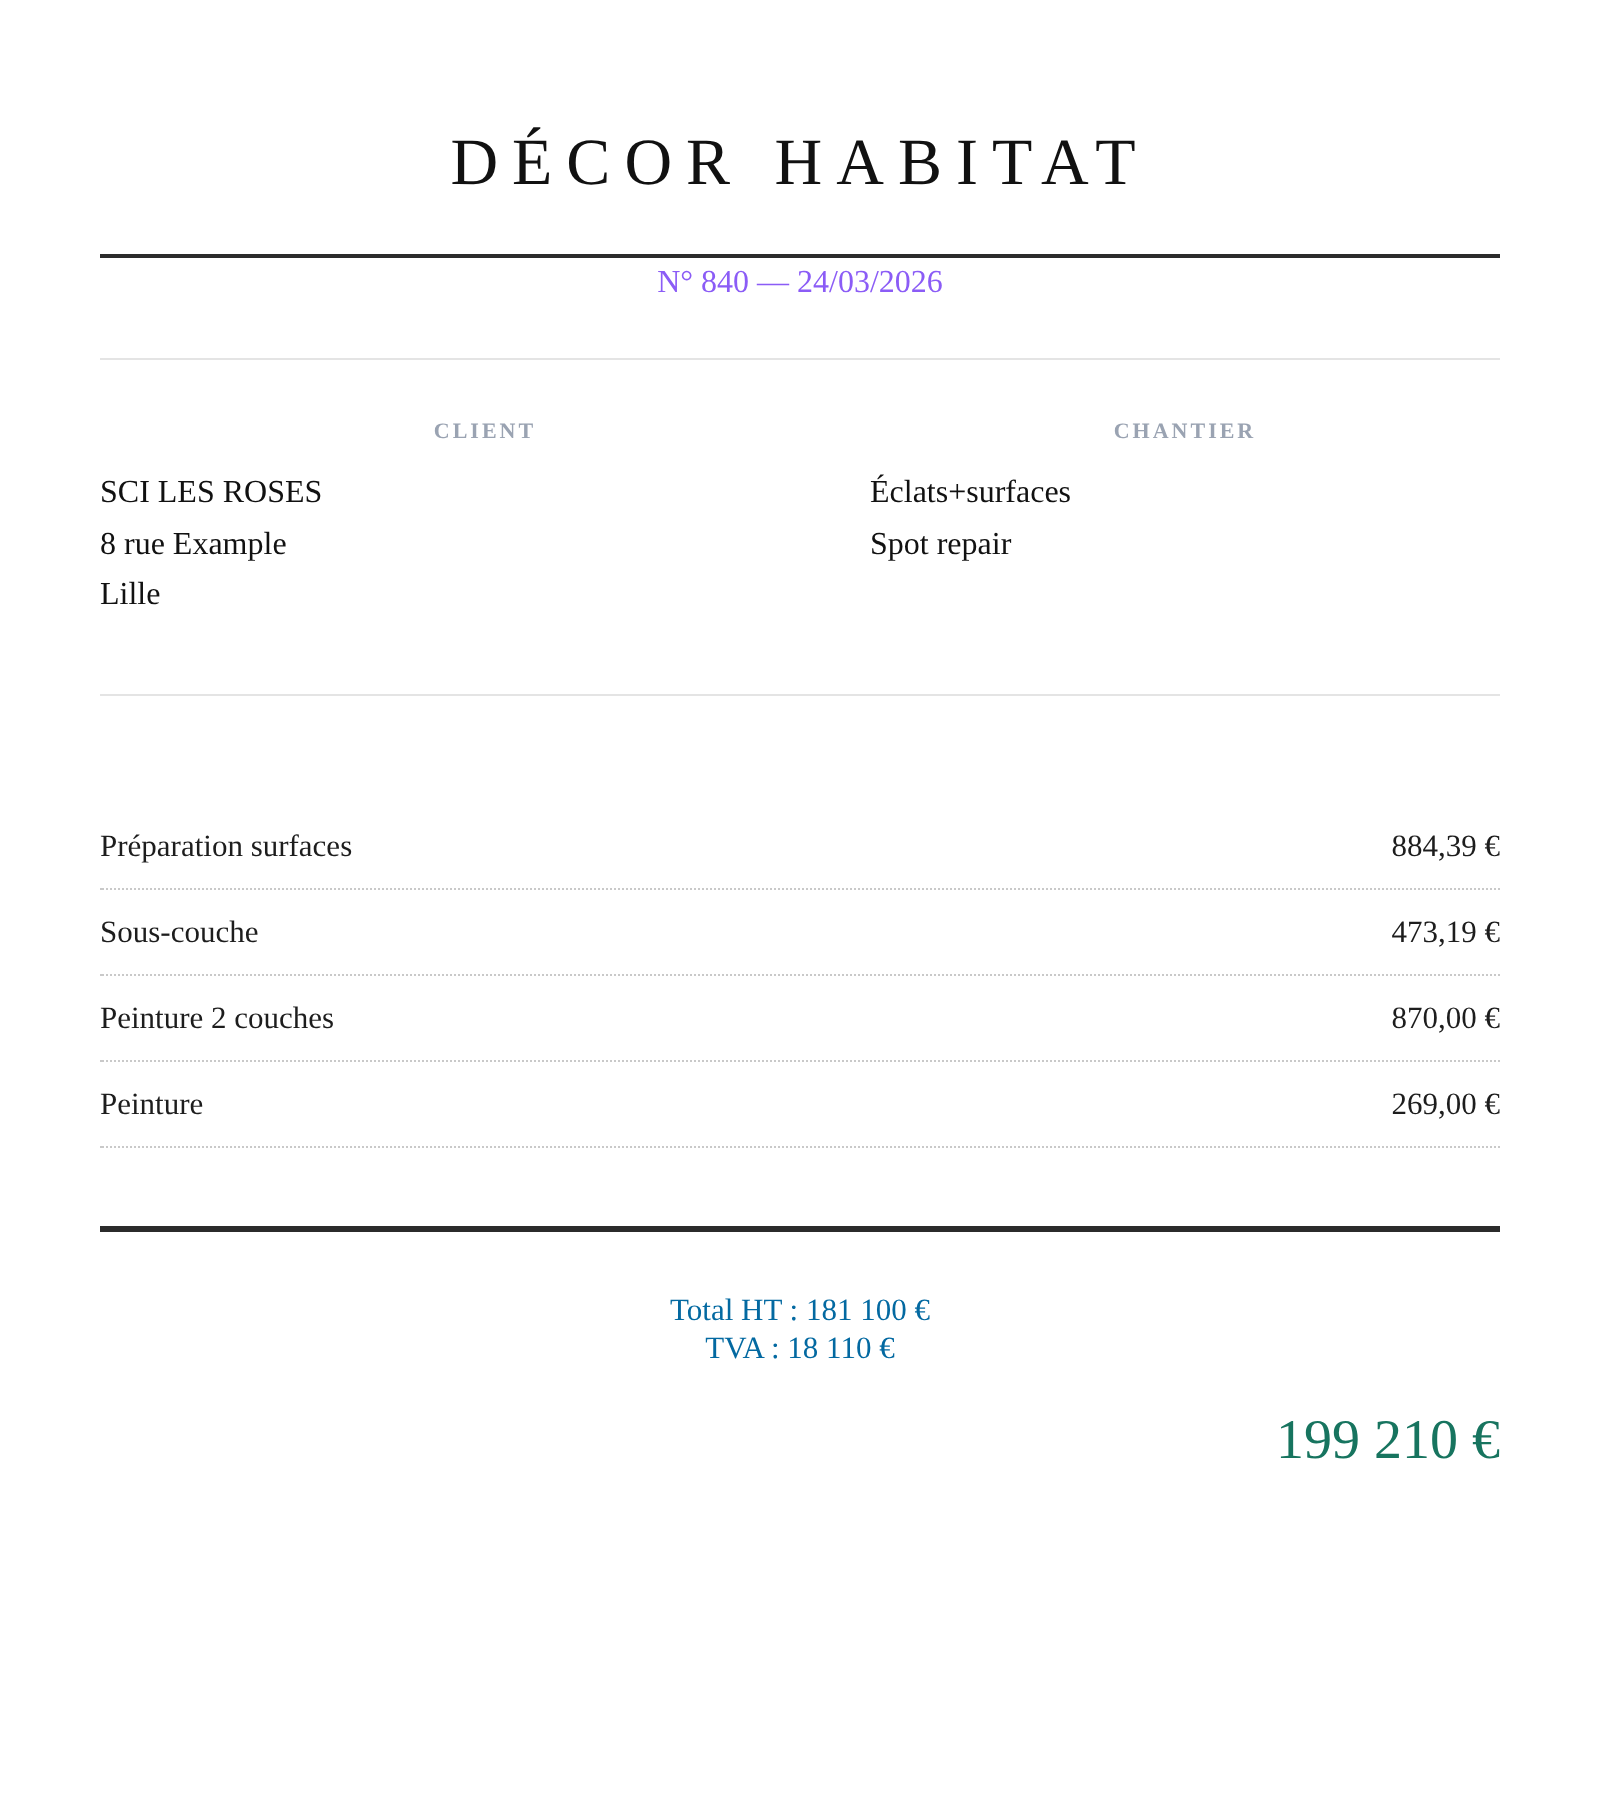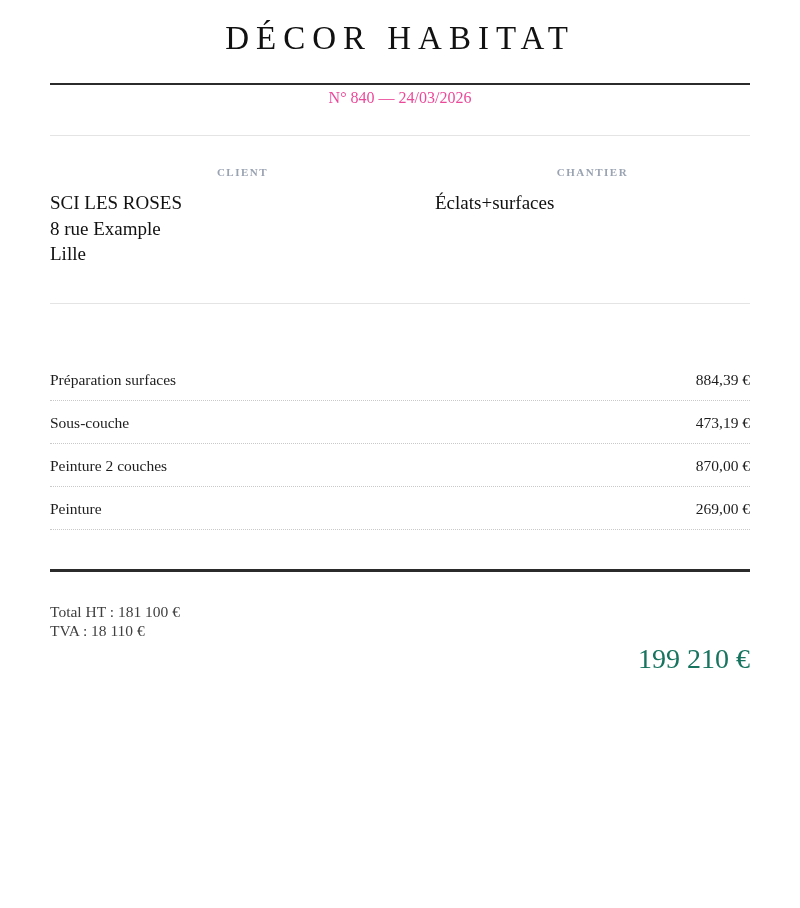--- a/index.html
+++ b/index.html
@@ -17,21 +17,21 @@
     height: 908px;
     font-family: "Liberation Serif", "DejaVu Serif", serif;
     color: var(--ink);
     overflow: hidden;
   }
   .page {
     width: 700px;
     margin: 0 auto;
   }
   .company-name {
-    margin-top: 20px;
+    margin-top: 64px;
     text-align: center;
     font-size: 33px;
     font-weight: 400;
     letter-spacing: 7px;
     color: #111111;
   }
   .rule { border: none; height: 0; }
   .rule-dark-thin   { border-top: 2px solid var(--rule-dark); margin-top: 26px; }
   .rule-light-1     { border-top: 1px solid var(--rule-light); margin-top: 28px; }
   .rule-light-2     { border-top: 1px solid var(--rule-light); margin-top: 36px; }
@@ -42,67 +42,67 @@
     text-align: center;
     color: var(--accent);
     font-size: 19px;
     font-weight: 700;
     letter-spacing: 3px;
   }
   .doc-meta {
     margin-top: 4px;
     text-align: center;
     font-size: 16px;
-    color: #ec4899;
+    color: #8b5cf6;
   }
 
   .parties {
     margin-top: 30px;
     display: flex;
   }
   .party-col-client { width: 385px; }
   .party-col-chantier { flex: 1; }
   .party-label {
     font-size: 11px;
     font-weight: 700;
     letter-spacing: 1.5px;
     color: var(--label);
     text-transform: uppercase;
     margin-bottom: 12px;
     text-align: center;
   }
   .party-line {
-    font-size: 19px;
+    font-size: 16px;
     line-height: 25.5px;
     color: #111111;
   }
 
   .items {
     margin-top: 54px;
     text-align: right;
   }
   .item-row {
     display: flex;
     justify-content: space-between;
     align-items: baseline;
     padding: 13px 0 11px 0;
     border-bottom: 1px dotted var(--rule-dotted);
   }
   .item-label { font-size: 15.5px; }
   .item-amount { font-size: 15.5px; }
 
   .totals {
     margin-top: 30px;
-    text-align: left;
+    text-align: center;
     font-size: 15.5px;
     line-height: 19.5px;
-    color: #404040;
+    color: #0369a1;
   }
   .grand-total {
-    margin-top: 2px;
+    margin-top: 20px;
     text-align: right;
     font-size: 28px;
     color: var(--accent);
   }
 </style>
 </head>
 <body>
 
 <div class="page">
 
@@ -117,20 +117,21 @@
   <div class="parties">
     <div class="party-col-client">
       <div class="party-label">CLIENT</div>
       <div class="party-line">SCI LES ROSES</div>
       <div class="party-line">8 rue Example</div>
       <div class="party-line">Lille</div>
     </div>
     <div class="party-col-chantier">
       <div class="party-label">CHANTIER</div>
       <div class="party-line">Éclats+surfaces</div>
+      <div class="party-line">Spot repair</div>
     </div>
   </div>
 
   <hr class="rule rule-light-2">
 
   <div class="items">
     <div class="item-row">
       <span class="item-label">Préparation surfaces</span>
       <span class="item-amount">884,39 €</span>
     </div>

